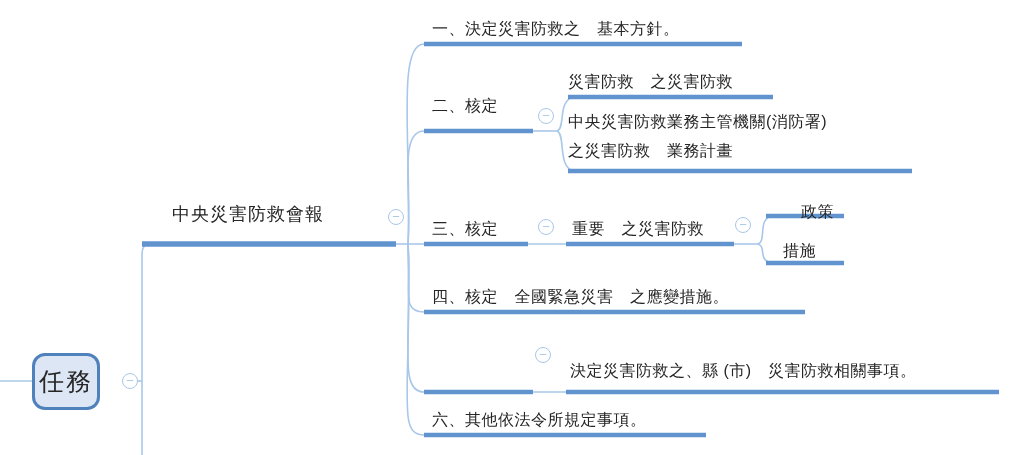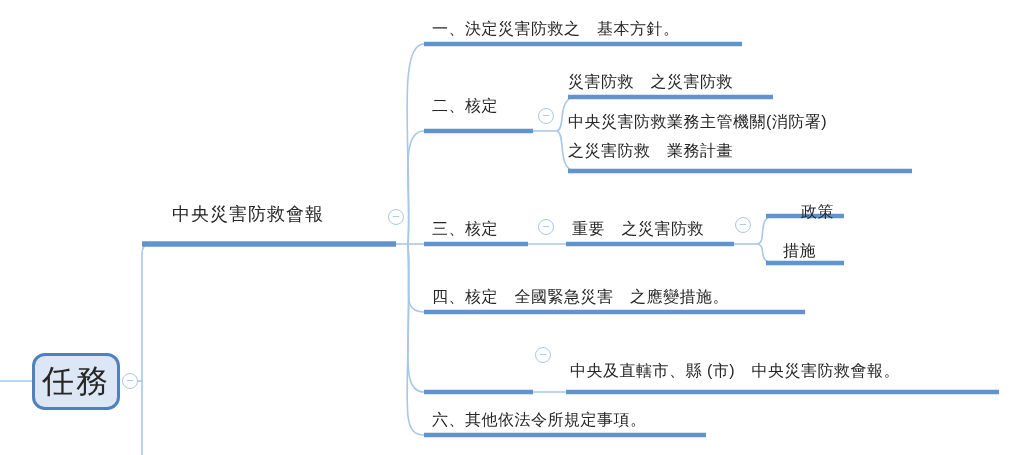--- a/index.html
+++ b/index.html
@@ -20,24 +20,24 @@
   .lines .thick{stroke:var(--line-thick);stroke-width:4.5;}
   .lines .thick5{stroke:var(--line-thick);stroke-width:5.5;}
   .label{
     position:absolute;white-space:pre-line;font-size:16px;line-height:23px;
     color:var(--text);cursor:default;letter-spacing:0.5px;
   }
   .label.lh29{line-height:29px;}
   .label.lh28{line-height:28px;}
   .topic-main{font-size:18px;line-height:30px;letter-spacing:1px;}
   .topic-box{
-    position:absolute;left:32px;top:353px;width:88px;height:57px;
+    position:absolute;left:32px;top:353px;width:68px;height:57px;
     border:3.5px solid var(--box-border);border-radius:13px;background:var(--box-fill);
     display:flex;align-items:center;justify-content:center;
-    font-size:32px;letter-spacing:2px;box-sizing:border-box;
+    font-size:25px;letter-spacing:2px;box-sizing:border-box;
   }
   .collapse{
     position:absolute;width:16px;height:16px;border-radius:50%;
     border:1.5px solid var(--line-thin);background:#fff;color:var(--line-thin);
     font-size:13px;line-height:13px;text-align:center;box-sizing:border-box;
     font-family:"Liberation Sans",sans-serif;cursor:pointer;user-select:none;
   }
 </style>
 </head>
 <body>
@@ -89,21 +89,21 @@
   <div class="label" style="left:432px;top:17px;">一、決定災害防救之　基本方針。</div>
   <div class="label" style="left:432px;top:94px;">二、核定</div>
   <div class="label" style="left:568px;top:70px;">災害防救　之災害防救</div>
   <div class="label lh29" style="left:568px;top:107px;">中央災害防救業務主管機關(消防署)
 之災害防救　業務計畫</div>
   <div class="label" style="left:432px;top:217px;">三、核定</div>
   <div class="label" style="left:572px;top:217px;">重要　之災害防救</div>
   <div class="label" style="left:783px;top:200px;margin-left:18px;">政策</div>
   <div class="label" style="left:783px;top:239px;">措施</div>
   <div class="label" style="left:432px;top:285px;">四、核定　全國緊急災害　之應變措施。</div>
-  <div class="label" style="left:570px;top:359px;">中央及直轄市、縣 (市)　中央災害防救會報。</div>
+  <div class="label" style="left:570px;top:359px;">決定災害防救之、縣 (市)　災害防救相關事項。</div>
   <div class="label" style="left:432px;top:408px;">六、其他依法令所規定事項。</div>
 
   <div class="collapse" style="left:122px;top:373px;">−</div>
   <div class="collapse" style="left:388px;top:209px;">−</div>
   <div class="collapse" style="left:538px;top:108px;">−</div>
   <div class="collapse" style="left:538px;top:219px;">−</div>
   <div class="collapse" style="left:735px;top:217px;">−</div>
   <div class="collapse" style="left:535px;top:347px;">−</div>
 
 </div>

